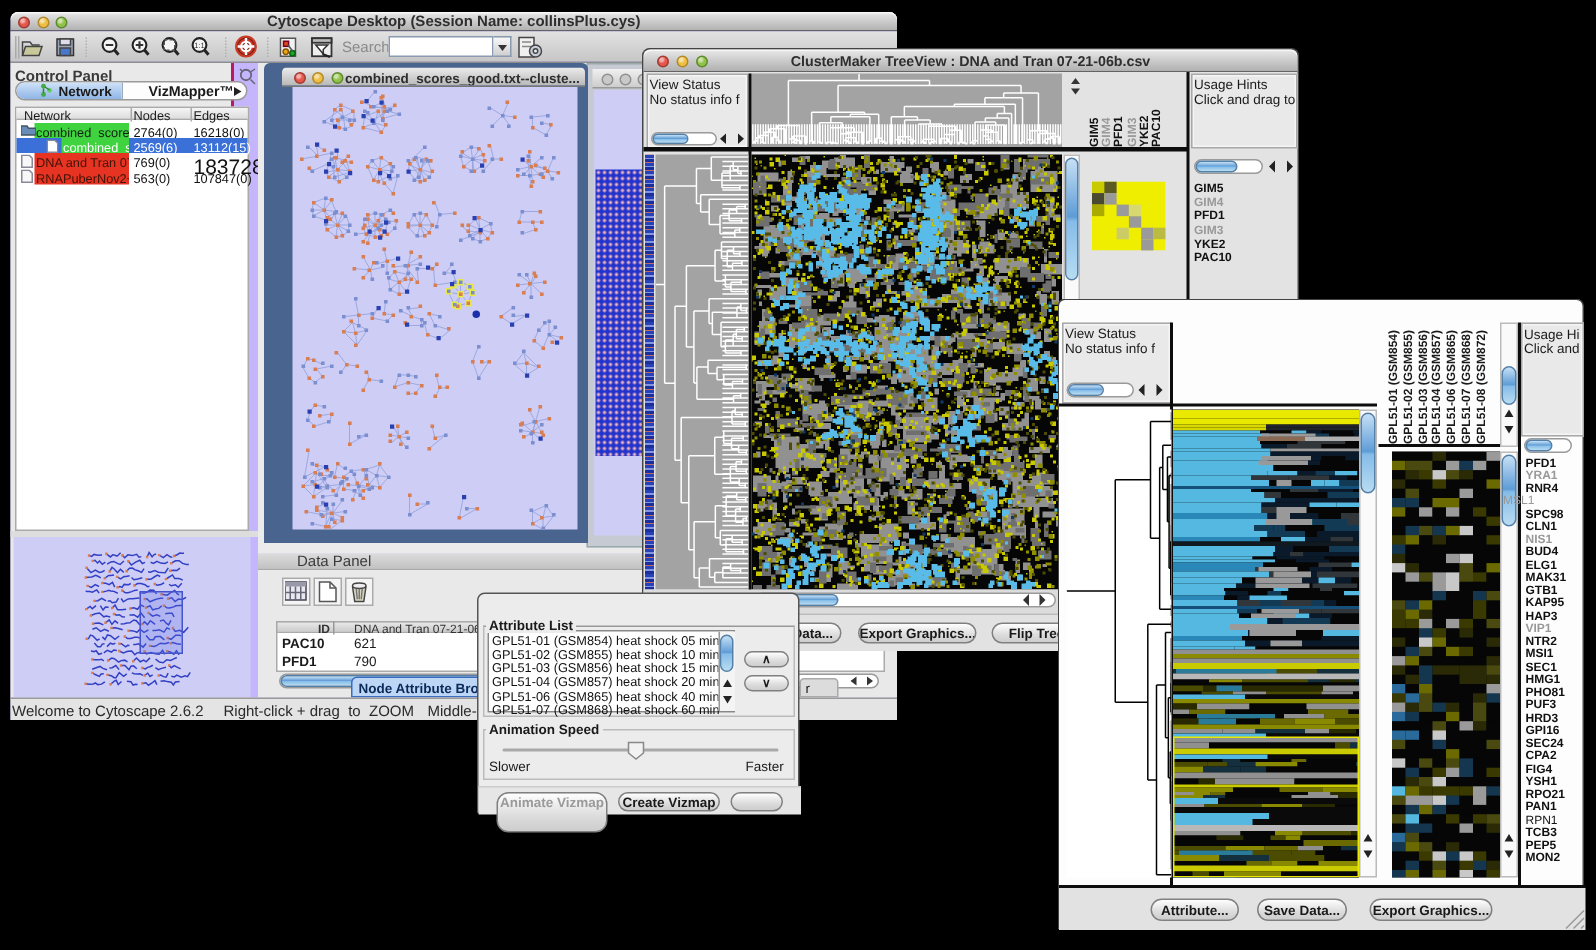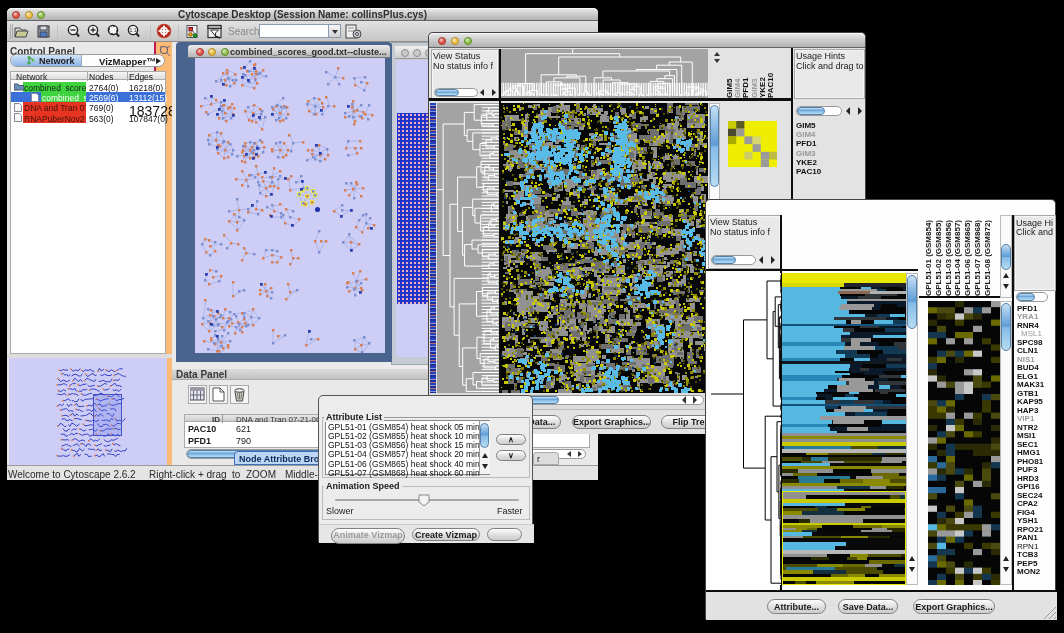--- a/index.html
+++ b/index.html
@@ -9,21 +9,21 @@
 .ttl{position:absolute;left:0;right:0;top:2.5px;text-align:center;font-size:9.5px;font-weight:bold;color:#2e2e2e;white-space:nowrap}
 .aquatrack{position:absolute;background:#fff;border:1px solid #9a9a9a;border-radius:6px}
 .aquathumb{position:absolute;border-radius:5px;background:linear-gradient(#c6e0f6,#5e9cd6 48%,#85bce8 52%,#b8dcf2);border:1px solid #5580a8}
 .gbox{position:absolute;background:#e9e9e9;border:1px solid #a8a8a8;box-shadow:inset 0 0 0 1px #f5f5f5}
 .btn{position:absolute;background:linear-gradient(#fefefe,#dcdcdc 60%,#cdcdcd);border:1px solid #808080;border-radius:8px;font-size:9px;font-weight:bold;color:#1a1a1a;text-align:center;white-space:nowrap;overflow:hidden}
 .t9{font-size:9px;color:#1a1a1a;white-space:nowrap}
 .t8{font-size:8px;color:#1a1a1a;white-space:nowrap}
 .blk{position:absolute;background:#0d0d0d}
 .arr{position:absolute;width:0;height:0}
 </style></head><body>
-<div class="win" style="left:7px;top:8px;width:591px;height:472px;background:#fdba74">
+<div class="win" style="left:7px;top:8px;width:591px;height:472px;background:#c4b5fd">
     <div class="tbar" style="height:13px">
       <div class="tl" style="left:5.0px;top:2.5px;background:radial-gradient(circle at 35% 30%,#fff8 0 18%,transparent 45%),#e5574d;border:1px solid #a03a32"></div>
       <div class="tl" style="left:17.5px;top:2.5px;background:radial-gradient(circle at 35% 30%,#fff8 0 18%,transparent 45%),#eebe45;border:1px solid #b08a28"></div>
       <div class="tl" style="left:30.0px;top:2.5px;background:radial-gradient(circle at 35% 30%,#fff8 0 18%,transparent 45%),#93c24b;border:1px solid #5e8a2e"></div>
       <div class="ttl" style="top:1px;font-size:10px">Cytoscape Desktop (Session Name: collinsPlus.cys)</div>
     </div>
     <div class="abs" style="left:0;top:13px;width:591px;height:21px;background:linear-gradient(#e2e2e2,#c6c6c6);border-bottom:1px solid #8e8e8e">
       <svg width="591" height="21" style="position:absolute;left:0;top:0">
 <line x1="3.5" y1="3" x2="3.5" y2="18" stroke="#aaa"></line>
         <line x1="5.5" y1="3" x2="5.5" y2="18" stroke="#aaa"></line>
@@ -176,21 +176,21 @@
             <path fill="#e8e84a" d="M118 135h4.4v4.4h-4.4zM115 142h4.4v4.4h-4.4zM108 144h4.4v4.4h-4.4zM106 143h4.4v4.4h-4.4zM102 134h4.4v4.4h-4.4zM105 130h4.4v4.4h-4.4zM110 128h4.4v4.4h-4.4zM116 131h4.4v4.4h-4.4zM110 136h4.4v4.4h-4.4z"></path>
             <path fill="#d87e52" d="M60 15h2.4v2.4h-2.4zM45 9h2.4v2.4h-2.4zM67 11h2.4v2.4h-2.4zM51 12h2.4v2.4h-2.4zM59 5h2.4v2.4h-2.4zM60 12h2.4v2.4h-2.4zM61 24h2.4v2.4h-2.4zM58 29h2.4v2.4h-2.4zM46 26h2.4v2.4h-2.4zM56 15h2.4v2.4h-2.4zM171 24h2.4v2.4h-2.4zM159 26h2.4v2.4h-2.4zM59 20h2.4v2.4h-2.4zM58 6h2.4v2.4h-2.4zM38 24h2.4v2.4h-2.4zM27 14h2.4v2.4h-2.4zM31 11h2.4v2.4h-2.4zM39 15h2.4v2.4h-2.4zM30 26h2.4v2.4h-2.4zM31 14h2.4v2.4h-2.4zM29 21h2.4v2.4h-2.4zM147 19h2.4v2.4h-2.4zM142 9h2.4v2.4h-2.4zM91 48h2.4v2.4h-2.4zM10 53h2.4v2.4h-2.4zM5 47h2.4v2.4h-2.4zM20 41h2.4v2.4h-2.4zM15 45h2.4v2.4h-2.4zM38 49h2.4v2.4h-2.4zM28 46h2.4v2.4h-2.4zM36 45h2.4v2.4h-2.4zM32 49h2.4v2.4h-2.4zM66 70h2.4v2.4h-2.4zM60 63h2.4v2.4h-2.4zM158 65h2.4v2.4h-2.4zM149 58h2.4v2.4h-2.4zM156 48h2.4v2.4h-2.4zM167 53h2.4v2.4h-2.4zM166 59h2.4v2.4h-2.4zM159 62h2.4v2.4h-2.4zM157 42h2.4v2.4h-2.4zM158 52h2.4v2.4h-2.4zM138 47h2.4v2.4h-2.4zM130 38h2.4v2.4h-2.4zM176 56h2.4v2.4h-2.4zM164 57h2.4v2.4h-2.4zM161 51h2.4v2.4h-2.4zM169 55h2.4v2.4h-2.4zM68 88h2.4v2.4h-2.4zM62 97h2.4v2.4h-2.4zM56 88h2.4v2.4h-2.4zM59 84h2.4v2.4h-2.4zM66 83h2.4v2.4h-2.4zM24 87h2.4v2.4h-2.4zM13 76h2.4v2.4h-2.4zM25 74h2.4v2.4h-2.4zM20 81h2.4v2.4h-2.4zM124 96h2.4v2.4h-2.4zM112 91h2.4v2.4h-2.4zM116 95h2.4v2.4h-2.4zM165 89h2.4v2.4h-2.4zM161 94h2.4v2.4h-2.4zM150 89h2.4v2.4h-2.4zM164 82h2.4v2.4h-2.4zM159 89h2.4v2.4h-2.4zM57 94h2.4v2.4h-2.4zM49 103h2.4v2.4h-2.4zM46 102h2.4v2.4h-2.4zM47 91h2.4v2.4h-2.4zM49 87h2.4v2.4h-2.4zM107 83h2.4v2.4h-2.4zM93 76h2.4v2.4h-2.4zM60 107h2.4v2.4h-2.4zM62 115h2.4v2.4h-2.4zM94 131h2.4v2.4h-2.4zM92 120h2.4v2.4h-2.4zM95 117h2.4v2.4h-2.4zM167 129h2.4v2.4h-2.4zM165 137h2.4v2.4h-2.4zM153 136h2.4v2.4h-2.4zM149 131h2.4v2.4h-2.4zM160 123h2.4v2.4h-2.4zM161 125h2.4v2.4h-2.4zM157 130h2.4v2.4h-2.4zM78 127h2.4v2.4h-2.4zM70 137h2.4v2.4h-2.4zM67 122h2.4v2.4h-2.4zM70 129h2.4v2.4h-2.4zM82 129h2.4v2.4h-2.4zM84 112h2.4v2.4h-2.4zM74 127h2.4v2.4h-2.4zM66 118h2.4v2.4h-2.4zM78 109h2.4v2.4h-2.4zM76 118h2.4v2.4h-2.4zM46 126h2.4v2.4h-2.4zM40 120h2.4v2.4h-2.4zM46 112h2.4v2.4h-2.4zM53 116h2.4v2.4h-2.4zM50 121h2.4v2.4h-2.4zM103 160h2.4v2.4h-2.4zM89 164h2.4v2.4h-2.4zM90 150h2.4v2.4h-2.4zM178 166h2.4v2.4h-2.4zM172 169h2.4v2.4h-2.4zM166 173h2.4v2.4h-2.4zM160 168h2.4v2.4h-2.4zM74 156h2.4v2.4h-2.4zM84 145h2.4v2.4h-2.4zM78 152h2.4v2.4h-2.4zM43 151h2.4v2.4h-2.4zM138 152h2.4v2.4h-2.4zM66 151h2.4v2.4h-2.4zM52 153h2.4v2.4h-2.4zM60 150h2.4v2.4h-2.4zM41 171h2.4v2.4h-2.4zM33 162h2.4v2.4h-2.4zM38 155h2.4v2.4h-2.4zM41 163h2.4v2.4h-2.4zM163 185h2.4v2.4h-2.4zM155 183h2.4v2.4h-2.4zM85 198h2.4v2.4h-2.4zM81 203h2.4v2.4h-2.4zM76 203h2.4v2.4h-2.4zM67 199h2.4v2.4h-2.4zM76 196h2.4v2.4h-2.4zM130 182h2.4v2.4h-2.4zM119 182h2.4v2.4h-2.4zM125 182h2.4v2.4h-2.4zM102 199h2.4v2.4h-2.4zM94 205h2.4v2.4h-2.4zM95 191h2.4v2.4h-2.4zM97 199h2.4v2.4h-2.4zM46 201h2.4v2.4h-2.4zM48 189h2.4v2.4h-2.4zM50 194h2.4v2.4h-2.4zM19 192h2.4v2.4h-2.4zM10 193h2.4v2.4h-2.4zM9 180h2.4v2.4h-2.4zM13 181h2.4v2.4h-2.4zM14 187h2.4v2.4h-2.4zM42 185h2.4v2.4h-2.4zM28 176h2.4v2.4h-2.4zM35 184h2.4v2.4h-2.4zM170 220h2.4v2.4h-2.4zM166 231h2.4v2.4h-2.4zM151 224h2.4v2.4h-2.4zM157 214h2.4v2.4h-2.4zM164 212h2.4v2.4h-2.4zM165 229h2.4v2.4h-2.4zM153 232h2.4v2.4h-2.4zM152 223h2.4v2.4h-2.4zM161 222h2.4v2.4h-2.4zM159 229h2.4v2.4h-2.4zM90 240h2.4v2.4h-2.4zM92 225h2.4v2.4h-2.4zM94 233h2.4v2.4h-2.4zM71 237h2.4v2.4h-2.4zM64 235h2.4v2.4h-2.4zM64 231h2.4v2.4h-2.4zM69 225h2.4v2.4h-2.4zM75 229h2.4v2.4h-2.4zM70 232h2.4v2.4h-2.4zM25 217h2.4v2.4h-2.4zM13 225h2.4v2.4h-2.4zM14 211h2.4v2.4h-2.4zM17 218h2.4v2.4h-2.4zM37 237h2.4v2.4h-2.4zM37 223h2.4v2.4h-2.4zM26 268h2.4v2.4h-2.4zM22 265h2.4v2.4h-2.4zM22 254h2.4v2.4h-2.4zM29 250h2.4v2.4h-2.4zM27 259h2.4v2.4h-2.4zM46 273h2.4v2.4h-2.4zM39 274h2.4v2.4h-2.4zM36 264h2.4v2.4h-2.4zM15 251h2.4v2.4h-2.4zM18 257h2.4v2.4h-2.4zM13 272h2.4v2.4h-2.4zM6 265h2.4v2.4h-2.4zM14 256h2.4v2.4h-2.4zM14 264h2.4v2.4h-2.4zM46 268h2.4v2.4h-2.4zM33 267h2.4v2.4h-2.4zM33 259h2.4v2.4h-2.4zM46 254h2.4v2.4h-2.4zM48 260h2.4v2.4h-2.4zM42 263h2.4v2.4h-2.4zM9 241h2.4v2.4h-2.4zM57 266h2.4v2.4h-2.4zM49 264h2.4v2.4h-2.4zM57 250h2.4v2.4h-2.4zM32 288h2.4v2.4h-2.4zM25 283h2.4v2.4h-2.4zM21 292h2.4v2.4h-2.4zM8 282h2.4v2.4h-2.4zM15 279h2.4v2.4h-2.4zM159 290h2.4v2.4h-2.4zM165 286h2.4v2.4h-2.4zM77 271h2.4v2.4h-2.4zM82 277h2.4v2.4h-2.4zM122 280h2.4v2.4h-2.4zM110 286h2.4v2.4h-2.4zM32 286h2.4v2.4h-2.4zM27 289h2.4v2.4h-2.4zM23 292h2.4v2.4h-2.4zM19 285h2.4v2.4h-2.4zM15 281h2.4v2.4h-2.4zM25 283h2.4v2.4h-2.4zM37 55h2.4v2.4h-2.4zM30 62h2.4v2.4h-2.4zM23 59h2.4v2.4h-2.4zM27 46h2.4v2.4h-2.4zM34 48h2.4v2.4h-2.4zM29 54h2.4v2.4h-2.4zM56 62h2.4v2.4h-2.4zM53 61h2.4v2.4h-2.4zM49 52h2.4v2.4h-2.4zM58 46h2.4v2.4h-2.4zM64 50h2.4v2.4h-2.4zM57 54h2.4v2.4h-2.4zM92 55h2.4v2.4h-2.4zM87 61h2.4v2.4h-2.4zM84 62h2.4v2.4h-2.4zM77 50h2.4v2.4h-2.4zM80 47h2.4v2.4h-2.4zM88 47h2.4v2.4h-2.4zM84 54h2.4v2.4h-2.4zM32 98h2.4v2.4h-2.4zM28 99h2.4v2.4h-2.4zM22 94h2.4v2.4h-2.4zM22 86h2.4v2.4h-2.4zM32 83h2.4v2.4h-2.4zM29 91h2.4v2.4h-2.4zM58 98h2.4v2.4h-2.4zM54 99h2.4v2.4h-2.4zM48 97h2.4v2.4h-2.4zM46 93h2.4v2.4h-2.4zM49 84h2.4v2.4h-2.4zM54 91h2.4v2.4h-2.4zM92 91h2.4v2.4h-2.4zM90 96h2.4v2.4h-2.4zM87 98h2.4v2.4h-2.4zM76 92h2.4v2.4h-2.4zM76 90h2.4v2.4h-2.4zM88 84h2.4v2.4h-2.4zM84 91h2.4v2.4h-2.4zM127 48h2.4v2.4h-2.4zM120 55h2.4v2.4h-2.4zM113 52h2.4v2.4h-2.4zM112 42h2.4v2.4h-2.4zM123 40h2.4v2.4h-2.4zM126 44h2.4v2.4h-2.4zM132 96h2.4v2.4h-2.4zM129 100h2.4v2.4h-2.4zM116 91h2.4v2.4h-2.4zM123 86h2.4v2.4h-2.4zM116 143h2.4v2.4h-2.4zM109 145h2.4v2.4h-2.4zM111 137h2.4v2.4h-2.4z"></path>
             <path fill="#7b8fd0" d="M64 14h2.4v2.4h-2.4zM49 16h2.4v2.4h-2.4zM47 15h2.4v2.4h-2.4zM54 2h2.4v2.4h-2.4zM53 12h2.4v2.4h-2.4zM59 21h2.4v2.4h-2.4zM53 23h2.4v2.4h-2.4zM168 31h2.4v2.4h-2.4zM158 19h2.4v2.4h-2.4zM169 18h2.4v2.4h-2.4zM165 23h2.4v2.4h-2.4zM70 17h2.4v2.4h-2.4zM62 15h2.4v2.4h-2.4zM40 21h2.4v2.4h-2.4zM34 27h2.4v2.4h-2.4zM25 21h2.4v2.4h-2.4zM32 19h2.4v2.4h-2.4zM37 21h2.4v2.4h-2.4zM20 22h2.4v2.4h-2.4zM143 25h2.4v2.4h-2.4zM132 25h2.4v2.4h-2.4zM130 13h2.4v2.4h-2.4zM139 18h2.4v2.4h-2.4zM83 59h2.4v2.4h-2.4zM76 48h2.4v2.4h-2.4zM87 39h2.4v2.4h-2.4zM85 48h2.4v2.4h-2.4zM25 43h2.4v2.4h-2.4zM12 55h2.4v2.4h-2.4zM9 39h2.4v2.4h-2.4zM27 59h2.4v2.4h-2.4zM26 52h2.4v2.4h-2.4zM69 58h2.4v2.4h-2.4zM66 52h2.4v2.4h-2.4zM64 60h2.4v2.4h-2.4zM165 57h2.4v2.4h-2.4zM157 58h2.4v2.4h-2.4zM153 57h2.4v2.4h-2.4zM149 54h2.4v2.4h-2.4zM156 45h2.4v2.4h-2.4zM165 46h2.4v2.4h-2.4zM126 55h2.4v2.4h-2.4zM132 47h2.4v2.4h-2.4zM172 60h2.4v2.4h-2.4zM173 46h2.4v2.4h-2.4zM67 93h2.4v2.4h-2.4zM56 93h2.4v2.4h-2.4zM64 81h2.4v2.4h-2.4zM63 89h2.4v2.4h-2.4zM28 82h2.4v2.4h-2.4zM13 85h2.4v2.4h-2.4zM12 81h2.4v2.4h-2.4zM21 73h2.4v2.4h-2.4zM111 101h2.4v2.4h-2.4zM152 96h2.4v2.4h-2.4zM152 82h2.4v2.4h-2.4zM41 97h2.4v2.4h-2.4zM58 91h2.4v2.4h-2.4zM95 92h2.4v2.4h-2.4zM97 84h2.4v2.4h-2.4zM62 123h2.4v2.4h-2.4zM55 116h2.4v2.4h-2.4zM107 129h2.4v2.4h-2.4zM105 117h2.4v2.4h-2.4zM100 123h2.4v2.4h-2.4zM158 139h2.4v2.4h-2.4zM150 124h2.4v2.4h-2.4zM155 124h2.4v2.4h-2.4zM64 134h2.4v2.4h-2.4zM63 126h2.4v2.4h-2.4zM76 123h2.4v2.4h-2.4zM74 118h2.4v2.4h-2.4zM82 120h2.4v2.4h-2.4zM84 117h2.4v2.4h-2.4zM59 118h2.4v2.4h-2.4zM52 127h2.4v2.4h-2.4zM87 156h2.4v2.4h-2.4zM97 152h2.4v2.4h-2.4zM94 158h2.4v2.4h-2.4zM163 161h2.4v2.4h-2.4zM167 156h2.4v2.4h-2.4zM170 155h2.4v2.4h-2.4zM174 159h2.4v2.4h-2.4zM170 164h2.4v2.4h-2.4zM85 154h2.4v2.4h-2.4zM85 158h2.4v2.4h-2.4zM71 148h2.4v2.4h-2.4zM76 146h2.4v2.4h-2.4zM52 150h2.4v2.4h-2.4zM43 158h2.4v2.4h-2.4zM33 152h2.4v2.4h-2.4zM41 140h2.4v2.4h-2.4zM146 146h2.4v2.4h-2.4zM146 151h2.4v2.4h-2.4zM62 155h2.4v2.4h-2.4zM61 142h2.4v2.4h-2.4zM48 161h2.4v2.4h-2.4zM147 183h2.4v2.4h-2.4zM153 175h2.4v2.4h-2.4zM70 191h2.4v2.4h-2.4zM76 191h2.4v2.4h-2.4zM81 192h2.4v2.4h-2.4zM123 193h2.4v2.4h-2.4zM123 172h2.4v2.4h-2.4zM58 195h2.4v2.4h-2.4zM25 185h2.4v2.4h-2.4zM14 196h2.4v2.4h-2.4zM6 185h2.4v2.4h-2.4zM19 183h2.4v2.4h-2.4zM31 189h2.4v2.4h-2.4zM158 230h2.4v2.4h-2.4zM160 222h2.4v2.4h-2.4zM159 236h2.4v2.4h-2.4zM151 228h2.4v2.4h-2.4zM165 224h2.4v2.4h-2.4zM101 231h2.4v2.4h-2.4zM76 233h2.4v2.4h-2.4zM75 239h2.4v2.4h-2.4zM23 222h2.4v2.4h-2.4zM9 221h2.4v2.4h-2.4zM20 212h2.4v2.4h-2.4zM48 231h2.4v2.4h-2.4zM43 232h2.4v2.4h-2.4zM35 260h2.4v2.4h-2.4zM32 262h2.4v2.4h-2.4zM17 257h2.4v2.4h-2.4zM34 253h2.4v2.4h-2.4zM50 267h2.4v2.4h-2.4zM40 257h2.4v2.4h-2.4zM48 258h2.4v2.4h-2.4zM43 265h2.4v2.4h-2.4zM24 258h2.4v2.4h-2.4zM31 263h2.4v2.4h-2.4zM28 271h2.4v2.4h-2.4zM19 272h2.4v2.4h-2.4zM17 266h2.4v2.4h-2.4zM12 262h2.4v2.4h-2.4zM20 260h2.4v2.4h-2.4zM25 256h2.4v2.4h-2.4zM22 265h2.4v2.4h-2.4zM22 266h2.4v2.4h-2.4zM52 266h2.4v2.4h-2.4zM44 271h2.4v2.4h-2.4zM40 268h2.4v2.4h-2.4zM38 255h2.4v2.4h-2.4zM7 259h2.4v2.4h-2.4zM12 250h2.4v2.4h-2.4zM63 259h2.4v2.4h-2.4zM48 254h2.4v2.4h-2.4zM55 258h2.4v2.4h-2.4zM21 296h2.4v2.4h-2.4zM22 280h2.4v2.4h-2.4zM25 287h2.4v2.4h-2.4zM12 290h2.4v2.4h-2.4zM18 284h2.4v2.4h-2.4zM173 284h2.4v2.4h-2.4zM166 293h2.4v2.4h-2.4zM158 281h2.4v2.4h-2.4zM168 278h2.4v2.4h-2.4zM89 276h2.4v2.4h-2.4zM77 284h2.4v2.4h-2.4zM115 280h2.4v2.4h-2.4zM34 282h2.4v2.4h-2.4zM19 276h2.4v2.4h-2.4zM26 277h2.4v2.4h-2.4zM32 274h2.4v2.4h-2.4zM35 59h2.4v2.4h-2.4zM25 47h2.4v2.4h-2.4zM65 55h2.4v2.4h-2.4zM52 48h2.4v2.4h-2.4zM90 59h2.4v2.4h-2.4zM80 61h2.4v2.4h-2.4zM81 46h2.4v2.4h-2.4zM89 48h2.4v2.4h-2.4zM37 91h2.4v2.4h-2.4zM36 95h2.4v2.4h-2.4zM21 90h2.4v2.4h-2.4zM27 83h2.4v2.4h-2.4zM34 85h2.4v2.4h-2.4zM47 87h2.4v2.4h-2.4zM54 83h2.4v2.4h-2.4zM58 84h2.4v2.4h-2.4zM61 87h2.4v2.4h-2.4zM82 98h2.4v2.4h-2.4zM80 84h2.4v2.4h-2.4zM84 83h2.4v2.4h-2.4zM118 55h2.4v2.4h-2.4zM111 45h2.4v2.4h-2.4zM118 39h2.4v2.4h-2.4zM119 47h2.4v2.4h-2.4zM124 102h2.4v2.4h-2.4zM119 100h2.4v2.4h-2.4zM117 98h2.4v2.4h-2.4zM131 90h2.4v2.4h-2.4zM119 136h2.4v2.4h-2.4zM107 144h2.4v2.4h-2.4zM103 135h2.4v2.4h-2.4zM111 129h2.4v2.4h-2.4zM117 132h2.4v2.4h-2.4z"></path>
             <path fill="#2a3fb0" d="M52 21h2.8v2.8h-2.8zM48 8h2.8v2.8h-2.8zM58 9h2.8v2.8h-2.8zM46 18h2.8v2.8h-2.8zM27 25h2.8v2.8h-2.8zM23 50h2.8v2.8h-2.8zM15 37h2.8v2.8h-2.8zM37 56h2.8v2.8h-2.8zM28 41h2.8v2.8h-2.8zM57 56h2.8v2.8h-2.8zM152 47h2.8v2.8h-2.8zM21 88h2.8v2.8h-2.8zM57 99h2.8v2.8h-2.8zM50 95h2.8v2.8h-2.8zM69 113h2.8v2.8h-2.8zM106 122h2.8v2.8h-2.8zM75 135h2.8v2.8h-2.8zM89 119h2.8v2.8h-2.8zM96 166h2.8v2.8h-2.8zM175 169h2.8v2.8h-2.8zM75 157h2.8v2.8h-2.8zM155 151h2.8v2.8h-2.8zM145 157h2.8v2.8h-2.8zM56 146h2.8v2.8h-2.8zM155 191h2.8v2.8h-2.8zM164 233h2.8v2.8h-2.8zM65 225h2.8v2.8h-2.8zM10 215h2.8v2.8h-2.8zM15 265h2.8v2.8h-2.8zM21 252h2.8v2.8h-2.8zM21 277h2.8v2.8h-2.8zM113 272h2.8v2.8h-2.8zM21 55h2.8v2.8h-2.8zM63 58h2.8v2.8h-2.8zM76 55h2.8v2.8h-2.8zM61 89h2.8v2.8h-2.8zM60 95h2.8v2.8h-2.8zM125 51h2.8v2.8h-2.8zM120 86h2.8v2.8h-2.8zM124 94h2.8v2.8h-2.8zM105 130h2.8v2.8h-2.8z"></path>
             <rect x="120" y="149" width="5" height="5" rx="2.5" fill="#1a2fa8"></rect>
           </svg></div>
       </div>
     </div>
     <div class="abs" style="left:165px;top:361px;width:426px;height:96px;background:#e9e9e9">
       <div class="abs" style="left:0;top:0;width:426px;height:11px;background:linear-gradient(#dcdcdc,#c2c2c2);border-bottom:1px solid #aaa"></div>
-      <div class="abs" style="left:4px;top:0px;font-size:10px;font-weight:bold;color:#3a3a3a">Data Panel</div>
+      <div class="abs" style="left:26px;top:0px;font-size:10px;font-weight:normal;color:#3a3a3a">Data Panel</div>
       <div class="abs" style="left:16px;top:16px;width:19px;height:19px;background:#f4f4f4;border:1px solid #aaa"></div>
       <div class="abs" style="left:37px;top:16px;width:19px;height:19px;background:#f4f4f4;border:1px solid #aaa"></div>
       <div class="abs" style="left:58px;top:16px;width:19px;height:19px;background:#f4f4f4;border:1px solid #aaa"></div>
       <svg width="15" height="15" style="position:absolute;left:18px;top:18px">
         <rect x="0" y="1" width="14" height="12" fill="#e8e8f0" stroke="#445"></rect>
         <rect x="0" y="1" width="14" height="3" fill="#99a"></rect>
         <line x1="0" y1="8" x2="14" y2="8" stroke="#667"></line>
         <line x1="3.5" y1="4" x2="3.5" y2="13" stroke="#667"></line>
         <line x1="7" y1="4" x2="7" y2="13" stroke="#667"></line>
         <line x1="10.5" y1="4" x2="10.5" y2="13" stroke="#667"></line>
@@ -228,20 +228,21 @@
       <div class="abs" style="left:1px;top:3px;font-size:10px;color:#2a2a2a">Welcome to Cytoscape 2.6.2</div>
       <div class="abs" style="left:142px;top:3px;font-size:10px;color:#2a2a2a">Right-click + drag &nbsp;to&nbsp; ZOOM</div>
       <div class="abs" style="left:278px;top:3px;font-size:10px;color:#2a2a2a">Middle-click + drag to PAN</div>
     </div>
   </div>
 <div class="win" style="left:428px;top:32px;width:438px;height:401px;background:#e3e3e3;border:1px solid #444;border-bottom:none">
     <div class="tbar">
       <div class="tl" style="left:9px;top:3.5px;background:radial-gradient(circle at 35% 30%,#fff8 0 18%,transparent 45%),#e5574d;border:1px solid #a03a32"></div>
       <div class="tl" style="left:22px;top:3.5px;background:radial-gradient(circle at 35% 30%,#fff8 0 18%,transparent 45%),#eebe45;border:1px solid #b08a28"></div>
       <div class="tl" style="left:35px;top:3.5px;background:radial-gradient(circle at 35% 30%,#fff8 0 18%,transparent 45%),#93c24b;border:1px solid #5e8a2e"></div>
+      <div class="ttl">ClusterMaker TreeView : DNA and Tran 07-21-06b.csv</div>
     </div>
     <div class="gbox" style="left:2px;top:16px;width:68px;height:50px"></div>
     <div class="abs t9" style="left:4px;top:18px">View Status</div>
     <div class="abs t9" style="left:4px;top:28px">No status info f</div>
     <div class="aquatrack" style="left:5px;top:55px;width:44px;height:9px"></div>
     <div class="aquathumb" style="left:6px;top:56px;width:24px;height:7px"></div>
     <svg width="22" height="9" style="position:absolute;left:49px;top:55px">
       <path d="M6 1L2 4.5L6 8z" fill="#222"></path>
       <path d="M14 1l4 3.5L14 8z" fill="#222"></path>
     </svg>
@@ -1167,21 +1168,21 @@
       </svg></div>
     <div class="abs" style="left:294px;top:101px;width:12px;height:284px;background:#fafafa;border:1px solid #bbb"></div>
     <div class="aquathumb" style="left:295px;top:103px;width:10px;height:48px"></div>
     <svg width="10" height="20" style="position:absolute;left:295px;top:355px">
       <path d="M5 1L2 6h6z" fill="#222"></path>
       <path d="M2 12h6l-3 5z" fill="#222"></path>
     </svg>
     <div class="abs t8" style="left:311px;top:103.5px;color:#111;font-weight:bold">PFD1</div>
     <div class="abs t8" style="left:311px;top:112.0px;color:#999;font-weight:bold">YRA1</div>
     <div class="abs t8" style="left:311px;top:120.5px;color:#111;font-weight:bold">RNR4</div>
-    <div class="abs t8" style="left:315px;top:129.0px;color:#999;font-weight:normal">MSL1</div>
+    <div class="abs t8" style="left:296px;top:129.0px;color:#999;font-weight:normal">MSL1</div>
     <div class="abs t8" style="left:311px;top:137.5px;color:#111;font-weight:bold">SPC98</div>
     <div class="abs t8" style="left:311px;top:146.0px;color:#111;font-weight:bold">CLN1</div>
     <div class="abs t8" style="left:311px;top:154.5px;color:#999;font-weight:bold">NIS1</div>
     <div class="abs t8" style="left:311px;top:163.0px;color:#111;font-weight:bold">BUD4</div>
     <div class="abs t8" style="left:311px;top:171.5px;color:#111;font-weight:bold">ELG1</div>
     <div class="abs t8" style="left:311px;top:180.0px;color:#111;font-weight:bold">MAK31</div>
     <div class="abs t8" style="left:311px;top:188.5px;color:#111;font-weight:bold">GTB1</div>
     <div class="abs t8" style="left:311px;top:197.0px;color:#111;font-weight:bold">KAP95</div>
     <div class="abs t8" style="left:311px;top:205.5px;color:#111;font-weight:bold">HAP3</div>
     <div class="abs t8" style="left:311px;top:214.0px;color:#999;font-weight:bold">VIP1</div>
@@ -1232,15 +1233,15 @@
     <div class="btn" style="left:177px;top:54px;width:30px;height:11px;font-size:8px">∨</div>
     <div class="abs t9" style="left:5px;top:85px;font-weight:bold;background:#ececec;padding:0 2px;z-index:3">Animation Speed</div>
     <div class="abs" style="left:3px;top:90px;width:208px;height:34px;border:1px solid #bbb"></div>
     <div class="abs" style="left:16px;top:103px;width:184px;height:2px;background:#a8a8a8;border-radius:1px"></div>
     <svg width="12" height="13" style="position:absolute;left:99px;top:98px">
       <path d="M1 1h10v7l-5 4-5-4z" fill="#f2f2f2" stroke="#888"></path>
     </svg>
     <div class="abs t9" style="left:7px;top:110px">Slower</div>
     <div class="abs t9" style="left:178px;top:110px">Faster</div>
     <div class="abs" style="left:0;top:128px;width:215px;height:19px;background:#e6e6e6;border-top:1px solid #ccc"></div>
-    <div class="btn" style="left:12px;top:132px;width:74px;height:16px;color:#9a9a9a;padding-top:0.5px">Animate Vizmap</div>
+    <div class="btn" style="left:12px;top:132px;width:74px;height:27px;color:#9a9a9a;padding-top:0.5px">Animate Vizmap</div>
     <div class="btn" style="left:93px;top:132px;width:68px;height:13px;padding-top:0.5px">Create Vizmap</div>
     <div class="btn" style="left:168px;top:132px;width:35px;height:13px;padding-top:11px">Done</div>
   </div>
 </body></html>

